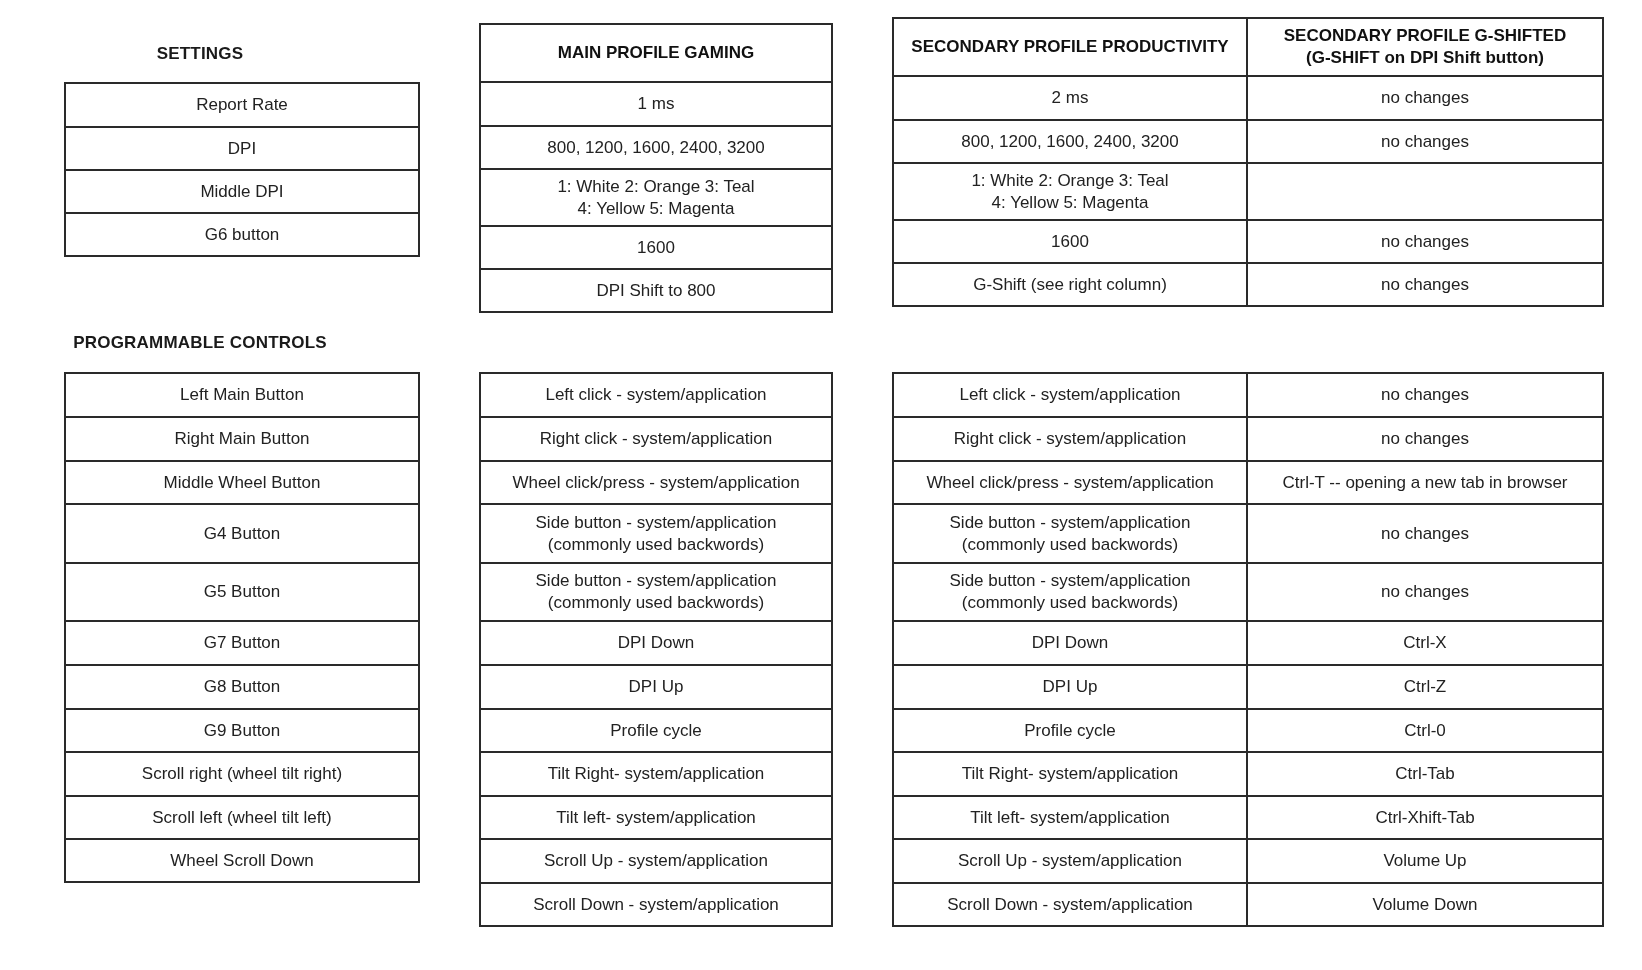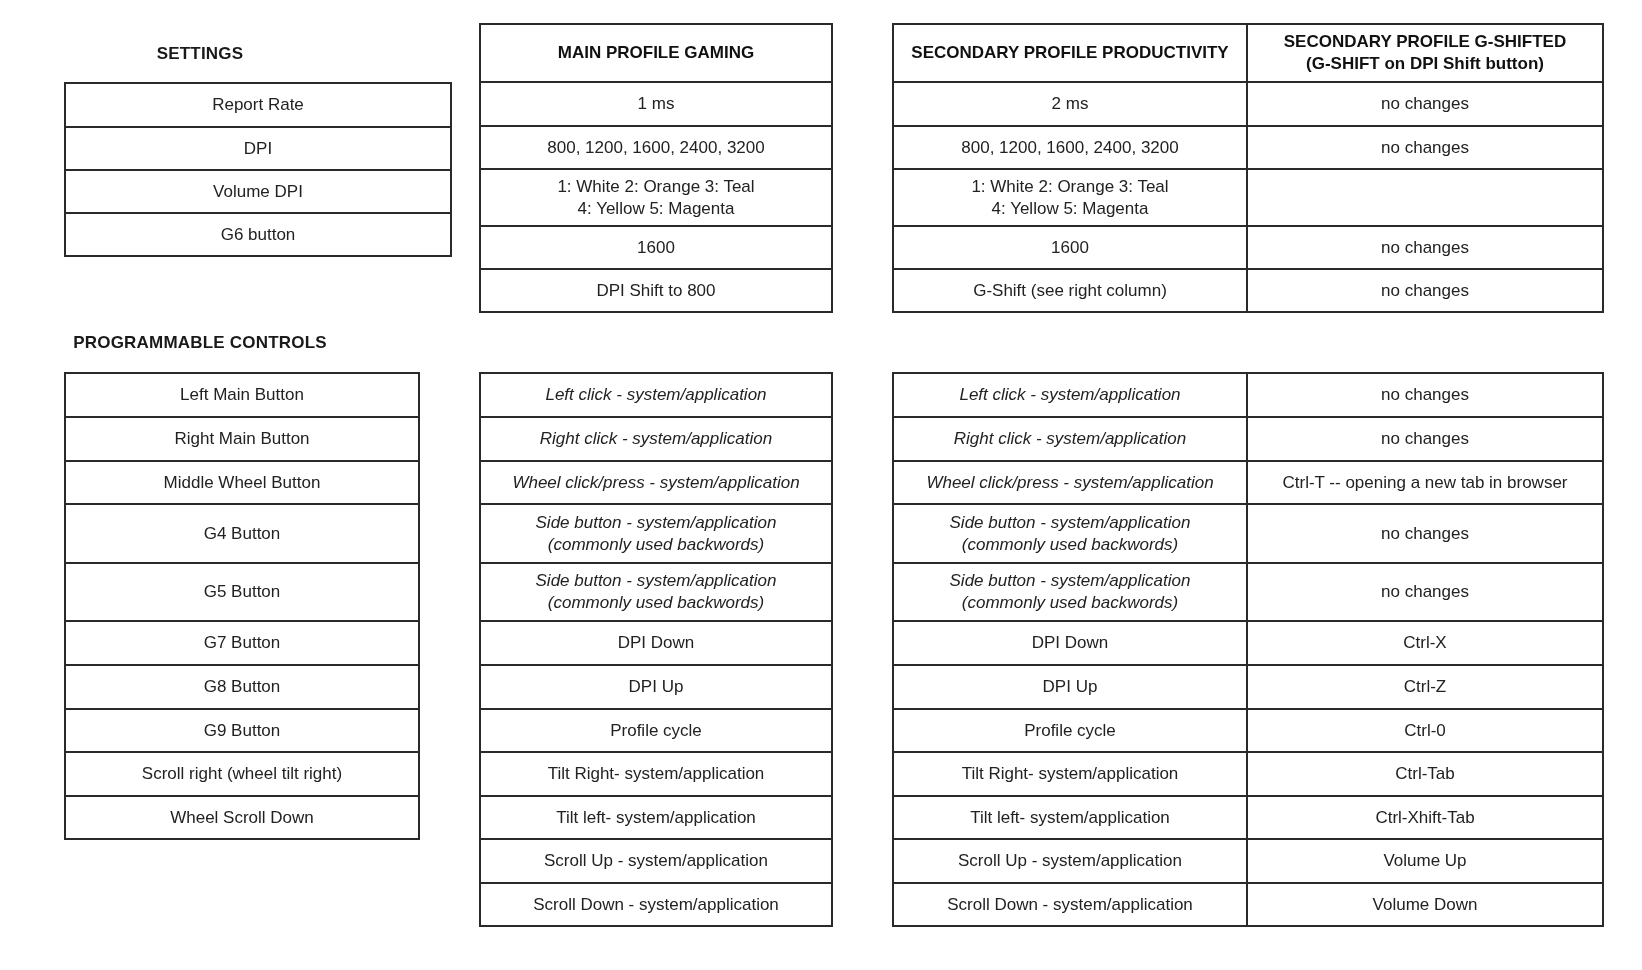--- a/index.html
+++ b/index.html
@@ -14,38 +14,38 @@
     }
     table.grid {
       position: absolute; border-collapse: collapse; table-layout: fixed; margin-left: 42px;
     }
     table.grid td, table.grid th {
       border: 2px solid #2a2a2a; text-align: center; vertical-align: middle;
       font-size: 17px; font-weight: normal; padding: 0 6px; line-height: 22px;
       color: #222;
     }
     table.grid th { font-weight: bold; color: #111; font-size: 17px; }
-    .it { font-style: italic; }
+    .it { }
   </style>
 </head>
 <body>
 
 <div class="heading" style="left:22px; top:44px; width:356px;">SETTINGS</div>
 <div class="heading" style="left:22px; top:333px; width:356px;">PROGRAMMABLE CONTROLS</div>
 
-<table class="grid" style="left:22px; top:82px; width:388px;">
+<table class="grid" style="left:22px; top:82px; width:356px;">
   <tbody>
       <tr style="height:44px">
         <td>Report Rate</td>
       </tr>
   <tr style="height:43px">
         <td>DPI</td>
       </tr>
   <tr style="height:43px">
-        <td>Volume DPI</td>
+        <td>Middle DPI</td>
       </tr>
   <tr style="height:43px">
         <td>G6 button</td>
       </tr>
 </tbody>
   </table>
 
 <table class="grid" style="left:437px; top:23px; width:354px;">
   <tbody>
       <tr style="height:58px">
@@ -65,21 +65,21 @@
       </tr>
   <tr style="height:43px">
         <td>1600</td>
       </tr>
   <tr style="height:43px">
         <td>DPI Shift to 800</td>
       </tr>
 </tbody>
   </table>
 
-<table class="grid" style="left:850px; top:23px; width:710px;">
+<table class="grid" style="left:850px; top:17px; width:710px;">
   <colgroup>
       <col style="width:354px">
       <col style="width:356px">
     </colgroup>
   <tbody>
       <tr style="height:58px">
     <th>SECONDARY PROFILE PRODUCTIVITY</th>
     <th>
           <div>SECONDARY PROFILE  G-SHIFTED</div>
           <div>(G-SHIFT on DPI Shift button)</div>
@@ -134,20 +134,23 @@
   <tr style="height:44px">
         <td>G8 Button</td>
       </tr>
   <tr style="height:43px">
         <td>G9 Button</td>
       </tr>
   <tr style="height:44px">
         <td>Scroll right (wheel tilt right)</td>
       </tr>
   <tr style="height:43px">
+        <td>Scroll left (wheel tilt left)</td>
+      </tr>
+  <tr style="height:43px">
         <td>Wheel Scroll Down</td>
       </tr>
 </tbody>
   </table>
 
 <table class="grid" style="left:437px; top:372px; width:354px;">
   <tbody>
       <tr style="height:44px">
         <td class="it">Left click - system/application</td>
       </tr>

